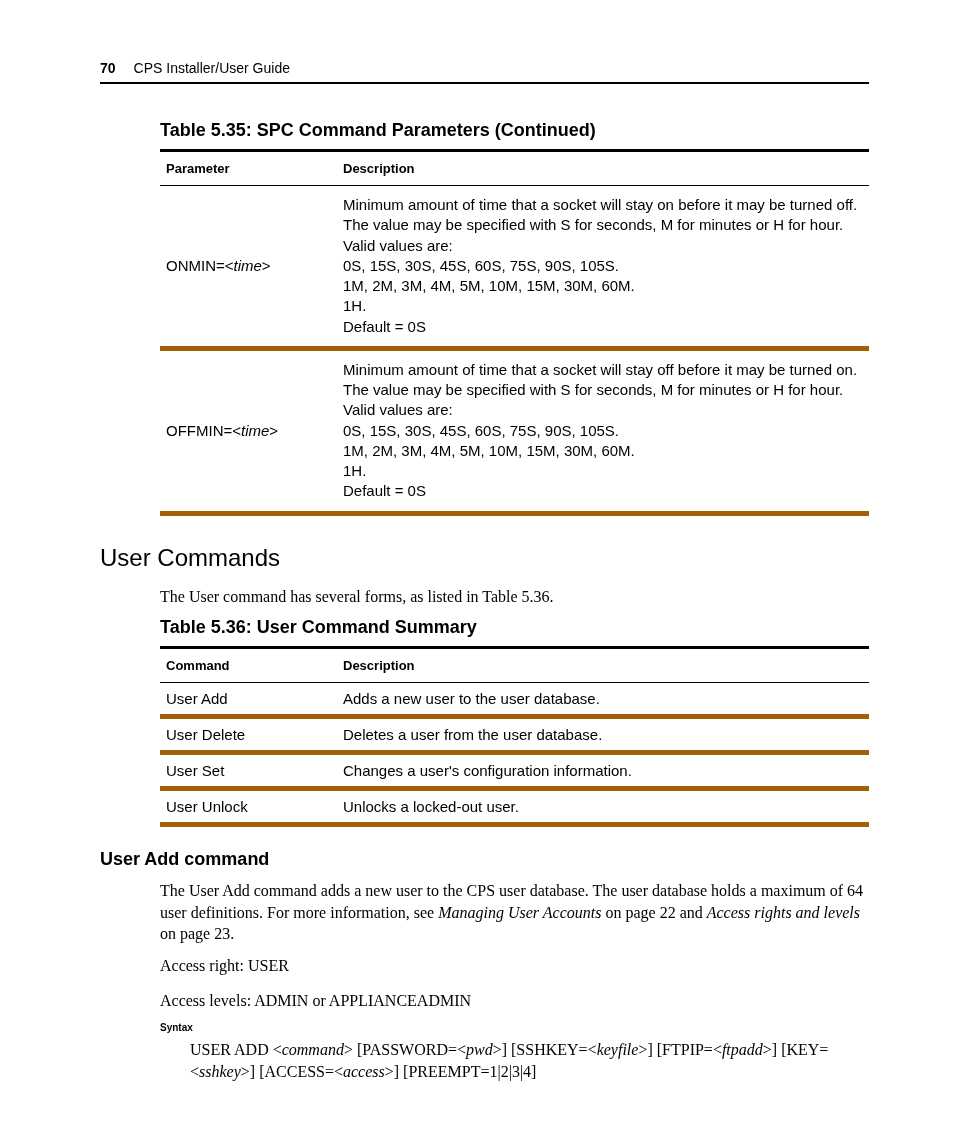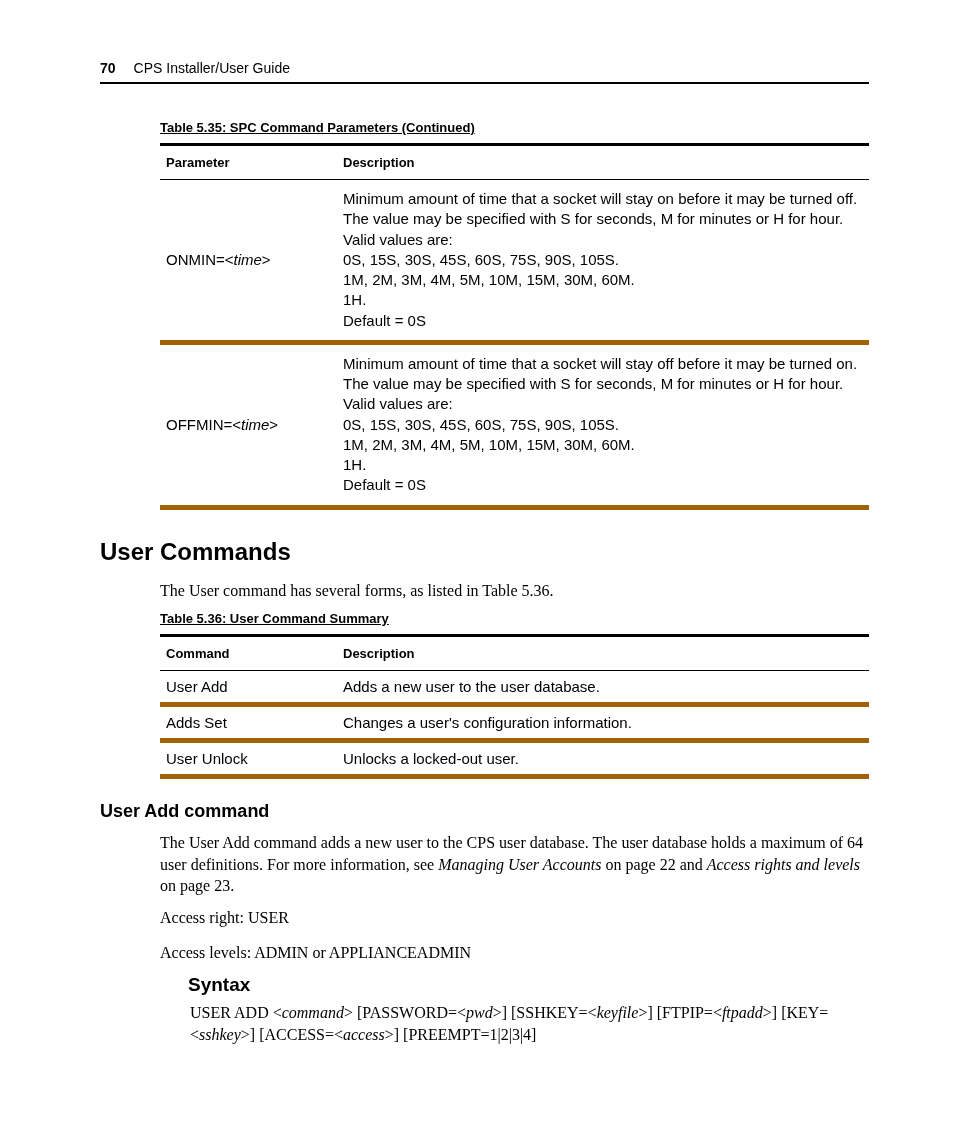--- a/index.html
+++ b/index.html
@@ -22,24 +22,23 @@
   }
   .header-title {
     font-size: 14px;
   }
   .header-rule {
     border-bottom: 2px solid #000;
     margin-bottom: 36px;
   }
   .table-caption {
     font-weight: bold;
-    font-size: 13px;
+    font-size: 18px;
     margin-bottom: 8px;
     margin-left: 60px;
-    text-decoration: underline;
   }
   table {
     border-collapse: collapse;
     width: calc(100% - 60px);
     margin-left: 60px;
     margin-bottom: 22px;
   }
   table.t35 thead tr, table.t36 thead tr {
     border-top: 3px solid #000;
     border-bottom: 1px solid #000;
@@ -57,40 +56,40 @@
     border-bottom: 5px solid #a16207;
   }
   table.t35 td.param { white-space: nowrap; width: 165px; }
   table.t35 td.desc { line-height: 1.35; }
   table.t36 td.cmd { width: 165px; }
   table.t36 td { padding: 7px 6px; margin-left: 32px; }
   i, .ital { font-style: italic; }
   h1.section {
     font-family: Arial, Helvetica, sans-serif;
     font-size: 24px;
-    font-weight: bold;
+    font-weight: normal;
     margin: 28px 0 14px 0;
   }
   h2.sub {
     font-family: Arial, Helvetica, sans-serif;
     font-size: 18px;
     font-weight: bold;
     margin: 22px 0 10px 0;
   }
   .body-serif {
     font-family: "Times New Roman", Times, serif;
     font-size: 16px;
     line-height: 1.35;
     margin-left: 60px;
     margin-bottom: 10px;
   }
   .syntax-label {
     font-weight: bold;
-    font-size: 19px;
-    margin-left: 88px;
+    font-size: 10px;
+    margin-left: 60px;
     margin-bottom: 6px;
   }
   .syntax-body {
     font-family: "Times New Roman", Times, serif;
     font-size: 16px;
     line-height: 1.35;
     margin-left: 90px;
   }
 </style>
 </head>
@@ -148,21 +147,25 @@
       <th>Command</th>
       <th>Description</th>
     </tr>
   </thead>
   <tbody>
     <tr>
       <td class="cmd">User Add</td>
       <td>Adds a new user to the user database.</td>
     </tr>
     <tr>
-      <td class="cmd">Adds Set</td>
+      <td class="cmd">User Delete</td>
+      <td>Deletes a user from the user database.</td>
+    </tr>
+    <tr>
+      <td class="cmd">User Set</td>
       <td>Changes a user's configuration information.</td>
     </tr>
     <tr>
       <td class="cmd">User Unlock</td>
       <td>Unlocks a locked-out user.</td>
     </tr>
   </tbody>
 </table>
 
 <h2 class="sub">User Add command</h2>

